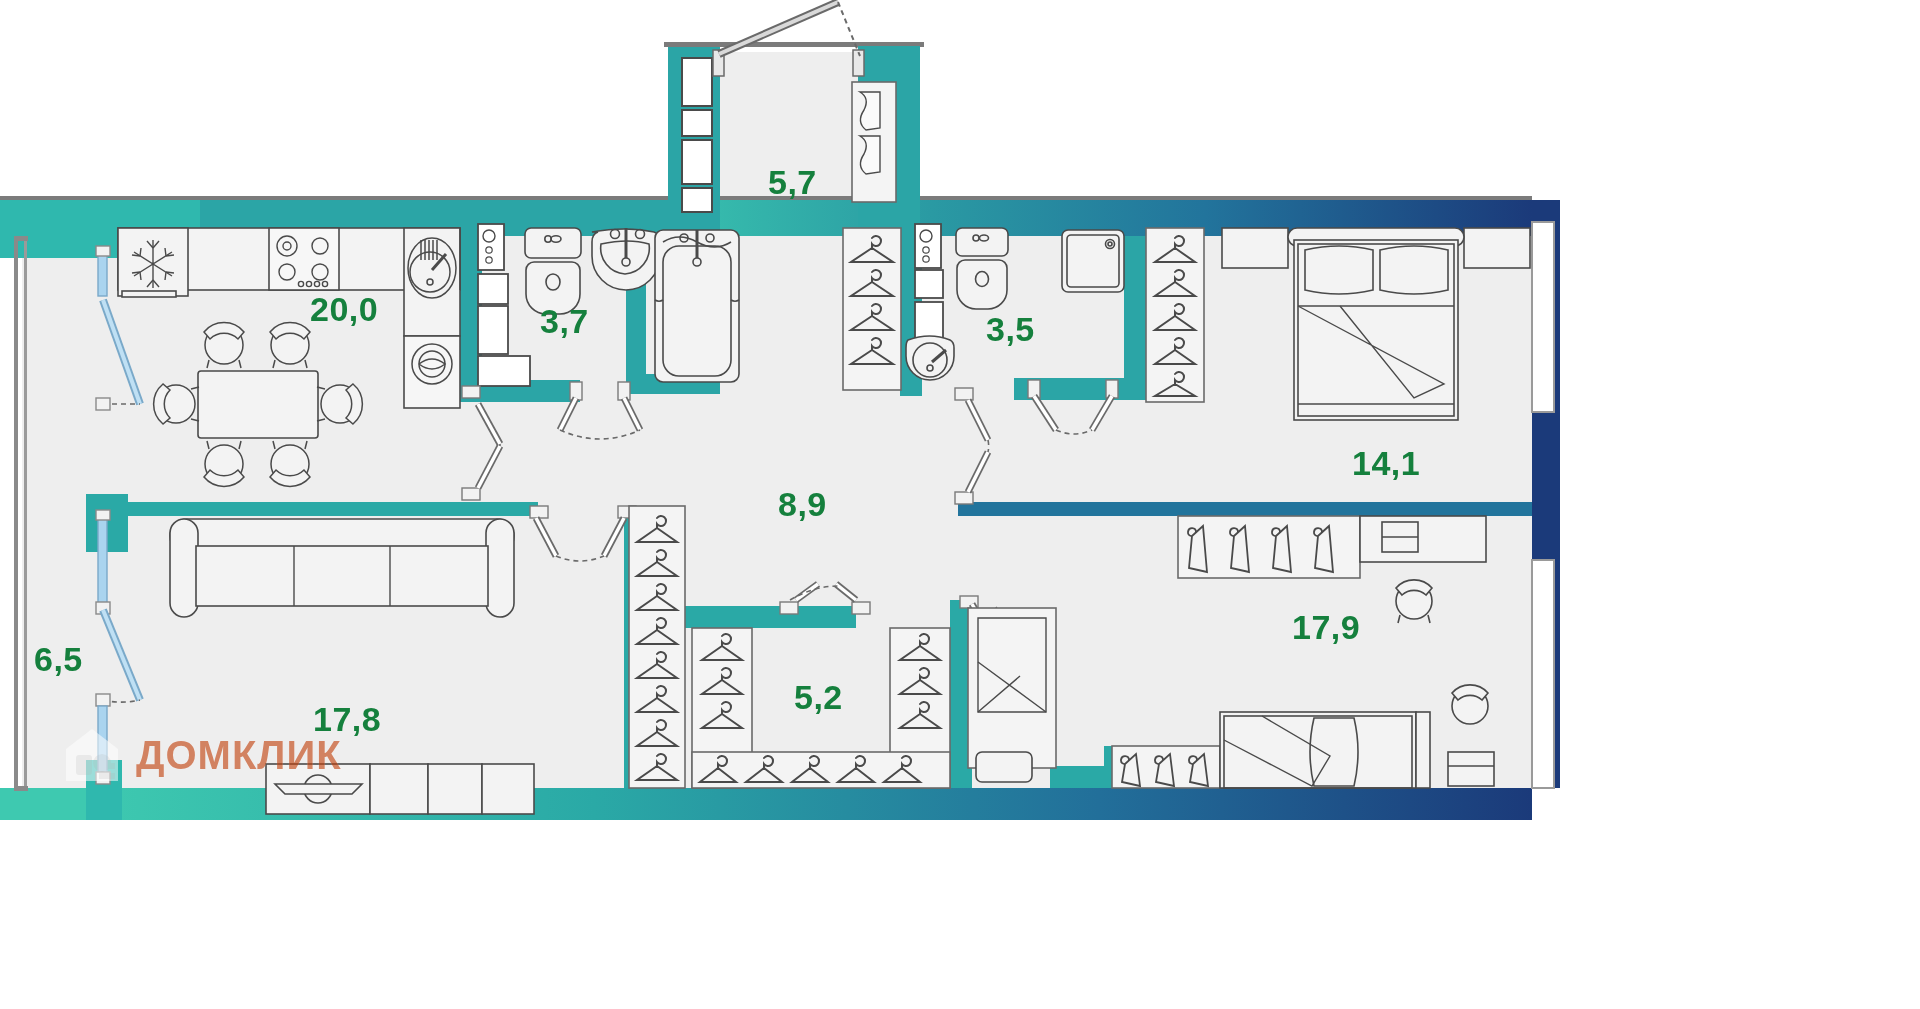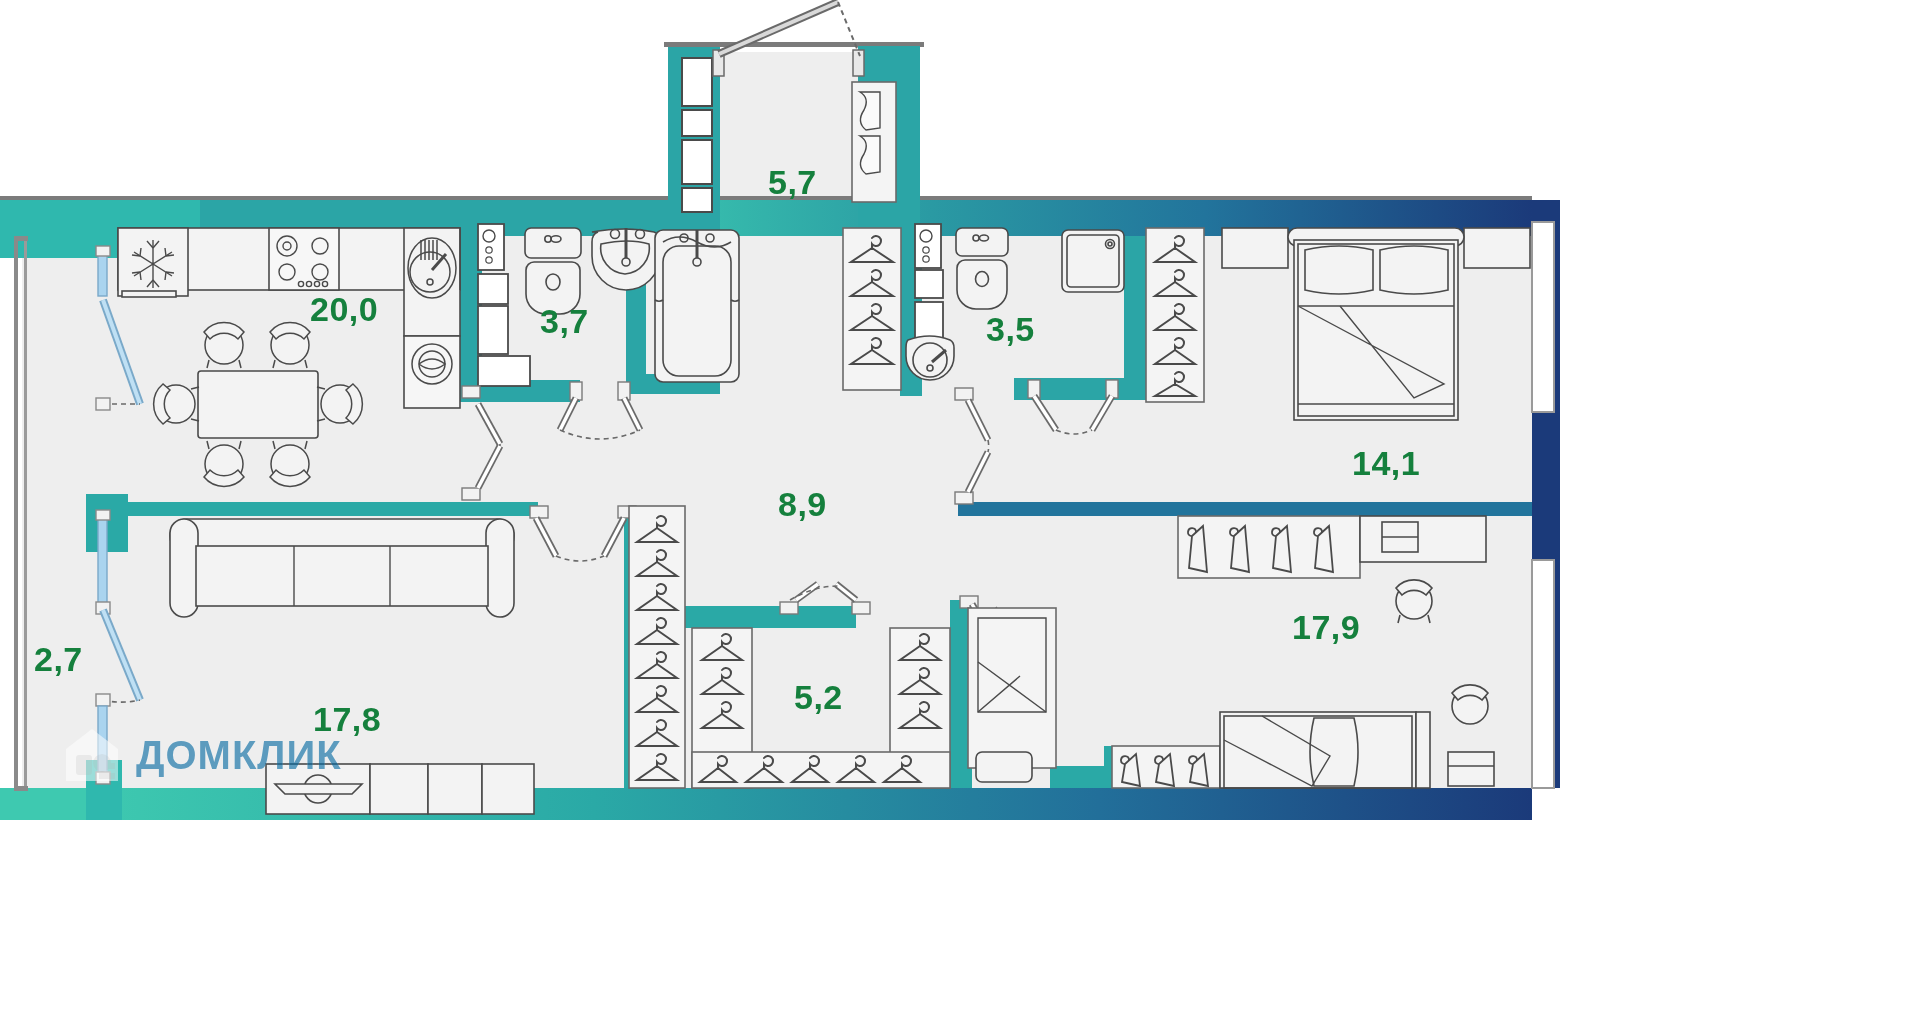--- a/index.html
+++ b/index.html
@@ -1,21 +1,21 @@
 <!DOCTYPE html>
 <html><head>
 <meta charset="utf-8">
 <style>
   html,body{margin:0;padding:0;background:#ffffff;}
   body{font-family:"Liberation Sans", sans-serif;}
   #plan-root{position:relative;width:1920px;height:1009px;background:#ffffff;overflow:hidden;}
   #plan-svg{position:absolute;left:0;top:0;width:1920px;height:1009px;}
   .area-label{position:absolute;font-family:"Liberation Sans",sans-serif;font-weight:700;color:#15803d;font-size:34px;letter-spacing:0.5px;white-space:nowrap;}
   #watermark{position:absolute;left:62px;top:722px;width:290px;height:66px;display:flex;align-items:center;gap:14px;opacity:.62;pointer-events:none;}
-  #watermark .wm-text{font-family:"Liberation Sans",sans-serif;font-weight:700;font-size:40px;color:#0369a1;letter-spacing:1px;text-shadow:0 0 1px rgba(255,255,255,.6);}
+  #watermark .wm-text{font-family:"Liberation Sans",sans-serif;font-weight:700;font-size:40px;color:#c2410c;letter-spacing:1px;text-shadow:0 0 1px rgba(255,255,255,.6);}
 </style>
 </head>
 <body>
 
 <div id="plan-root">
 
   <svg id="plan-svg" viewBox="0 0 1920 1009">
     <defs>
       <linearGradient id="gradWallTop" x1="0" y1="0" x2="1" y2="0">
         <stop offset="0" stop-color="#38c0ae"></stop>
@@ -512,21 +512,21 @@
 
   <div class="area-label" style="left:310px;top:290px;">20,0</div>
   <div class="area-label" style="left:540px;top:302px;">3,7</div>
   <div class="area-label" style="left:768px;top:163px;">5,7</div>
   <div class="area-label" style="left:986px;top:302px;margin-top:8px;">3,5</div>
   <div class="area-label" style="left:1352px;top:444px;">14,1</div>
   <div class="area-label" style="left:778px;top:457px;margin-top:28px;">8,9</div>
   <div class="area-label" style="left:313px;top:660px;margin-top:40px;">17,8</div>
   <div class="area-label" style="left:794px;top:678px;">5,2</div>
   <div class="area-label" style="left:1248px;top:608px;margin-left:44px;">17,9</div>
-  <div class="area-label" style="left:34px;top:640px;">2,7</div>
+  <div class="area-label" style="left:34px;top:640px;">6,5</div>
 
   <div id="watermark">
     <svg width="60" height="60" viewBox="0 0 60 60">
       <path d="M30 4 L56 24 L56 56 L4 56 L4 24 Z" fill="#ffffff" opacity="0.85"></path>
       <rect x="14" y="30" width="16" height="20" rx="3" fill="#e6e6e6"></rect>
       <circle cx="40" cy="38" r="9" fill="#e6e6e6"></circle>
       <rect x="37" y="38" width="16" height="6" fill="#e6e6e6"></rect>
       <rect x="37" y="48" width="16" height="6" fill="#e6e6e6"></rect>
     </svg>
     <span class="wm-text">ДОМКЛИК</span>

